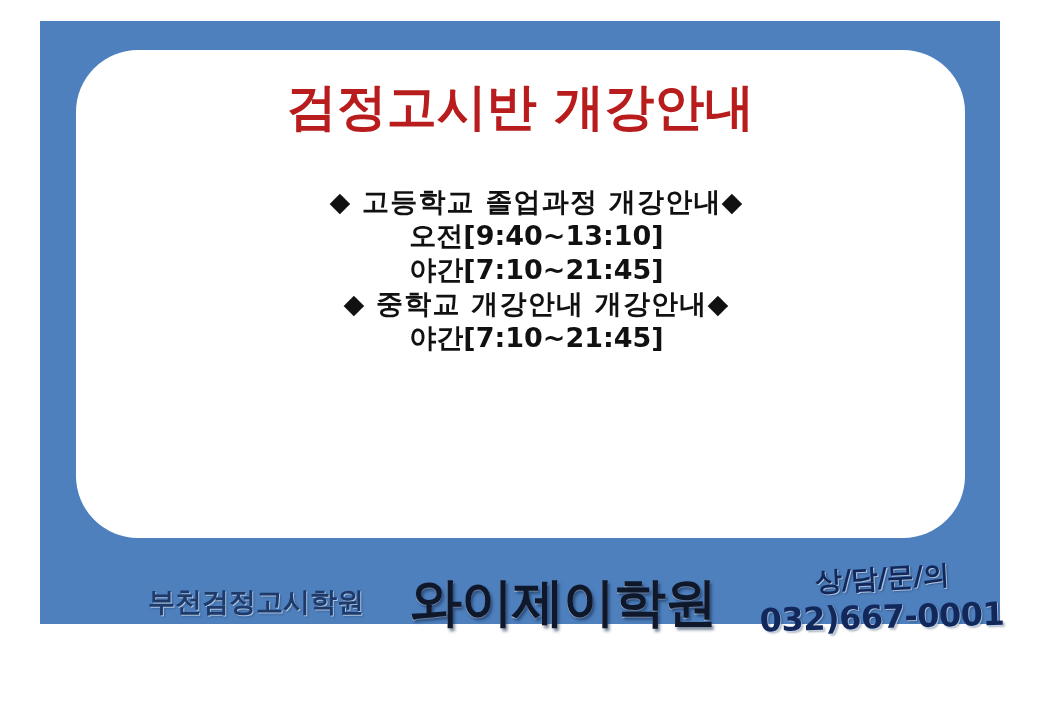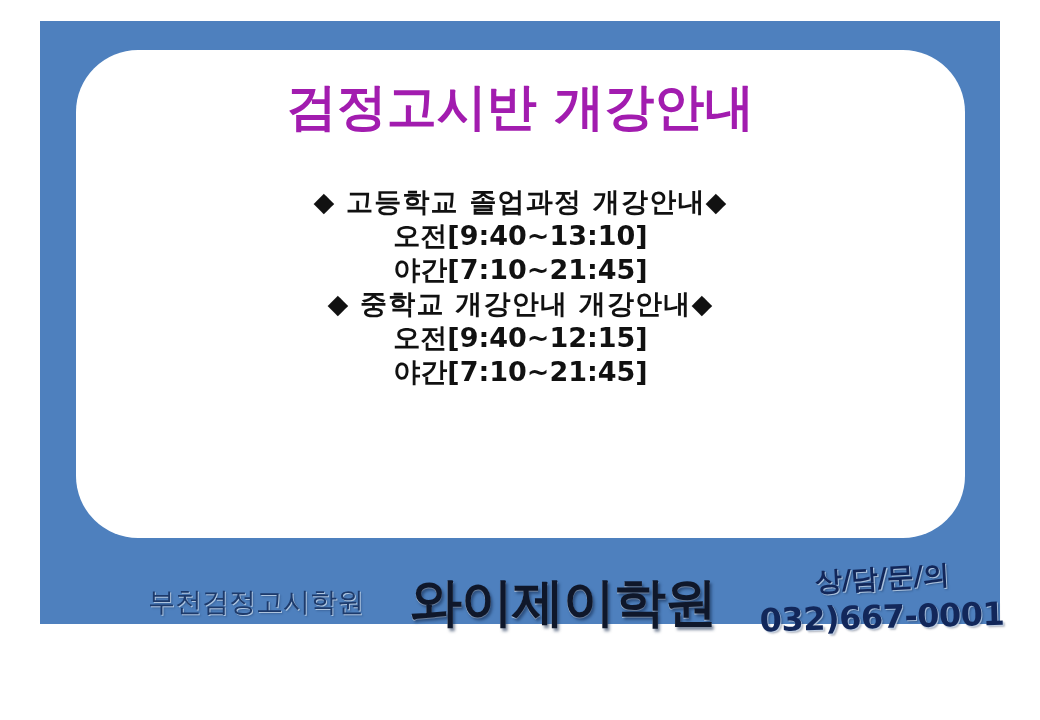--- a/index.html
+++ b/index.html
@@ -38,33 +38,34 @@
 
   
   #poster-title {
     position: absolute;
     left: 0;
     top: 30px;
     width: 100%;
     text-align: center;
     font-size: 50px;
     font-weight: bold;
-    color: #a21caf;
+    color: #b91c1c;
     letter-spacing: 0px;
     line-height: 1.1;
     white-space: nowrap;
   }
 
   
   #schedule-block {
     position: absolute;
     left: 0;
     top: 135px;
     width: 100%;
     text-align: center;
+    padding-left: 16px;
   }
   .schedule-line {
     font-size: 27px;
     font-weight: bold;
     color: #111111;
     line-height: 34px;
     white-space: nowrap;
   }
   .schedule-line.section-head {
     letter-spacing: 1.2px;
@@ -81,21 +82,21 @@
     width: 960px;
     height: 89px;
   }
 
   #academy-subtitle {
     position: absolute;
     left: 68px;          
     top: 28px;           
     font-family: "DejaVu Serif", "Liberation Serif", serif;
     font-size: 27px;
-    font-weight: normal;
+    font-weight: bold;
     color: #1d3a6b;
     letter-spacing: 0px;
     white-space: nowrap;
     text-shadow: 1px 1px 0 rgba(215, 228, 242, 0.72),
                  2px 2px 2px rgba(20, 40, 80, 0.30);
   }
 
   #academy-name {
     position: absolute;
     left: 330px;         
@@ -147,21 +148,20 @@
 
   <div id="content-card">
 
     <div id="poster-title">검정고시반 개강안내</div>
 
     <div id="schedule-block">
         <div class="schedule-line section-head">◆ 고등학교 졸업과정 개강안내◆</div>
         <div class="schedule-line time-row">오전[9:40~13:10]</div>
         <div class="schedule-line time-row">야간[7:10~21:45]</div>
         <div class="schedule-line section-head">◆ 중학교 개강안내 개강안내◆</div>
-        <div class="schedule-line time-row">오전[9:40~12:15]</div>
         <div class="schedule-line time-row">야간[7:10~21:45]</div>
       </div>
 
   </div>
 
   <div id="branding-strip">
 
     <div id="academy-subtitle">부천검정고시학원</div>
 
     <div id="academy-name">와이제이학원</div>

